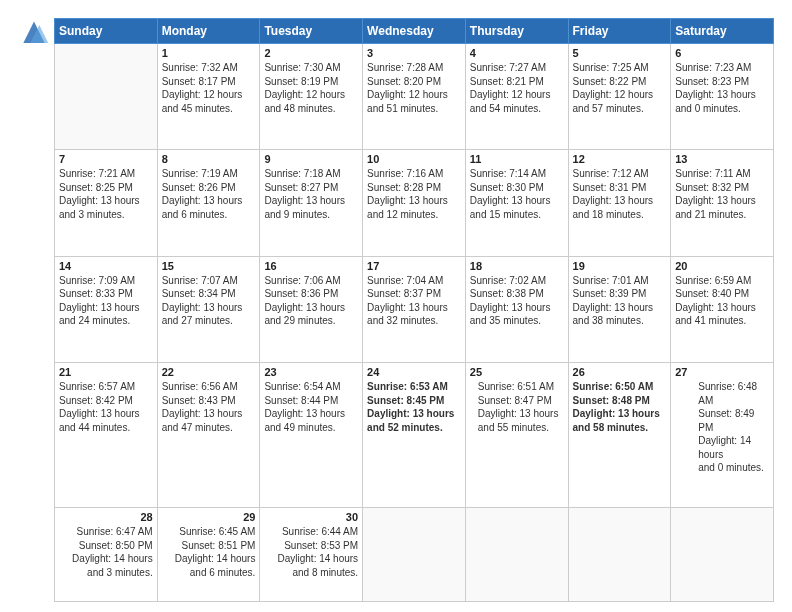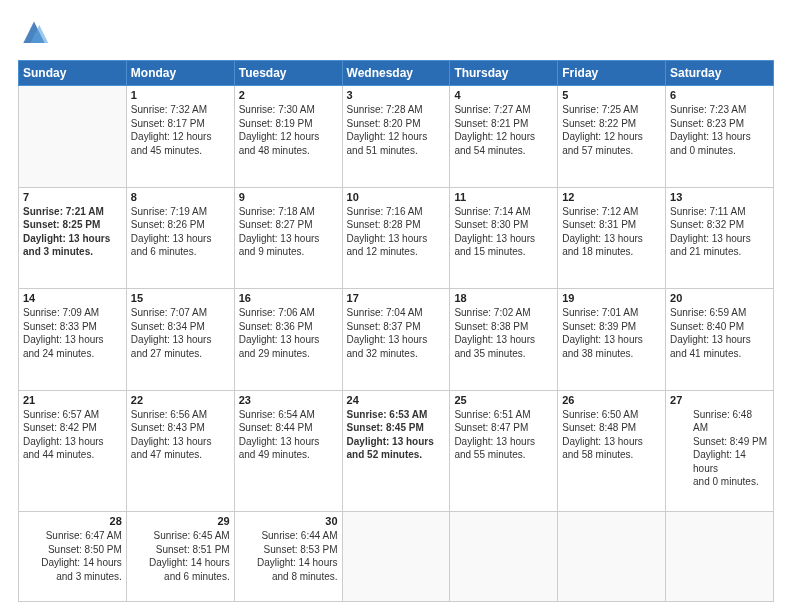--- a/index.html
+++ b/index.html
@@ -8,21 +8,21 @@
       height: 612px;
       font-family: Arial, sans-serif;
       background: #fff;
       overflow: hidden;
     }
     .page {
       width: 792px;
       height: 612px;
       padding: 18px 18px 10px 18px;
       display: flex;
-      flex-direction: column;
+      flex-direction: row;
     }
     .header {
       display: flex;
       justify-content: space-between;
       align-items: flex-start;
       margin-bottom: 10px;
     }
     .logo {
       display: flex;
       align-items: center;
@@ -171,21 +171,21 @@
             <span class="day-num">6</span>
             <div class="day-info" style="white-space: pre-line;">Sunrise: 7:23 AM
 Sunset: 8:23 PM
 Daylight: 13 hours
 and 0 minutes.</div>
           </td>
         </tr>
         <tr>
           <td>
             <span class="day-num">7</span>
-            <div class="day-info" style="white-space: pre-line; font-weight: bold;">Sunrise: 7:21 AM
+            <div class="day-info" style="white-space: pre-line;">Sunrise: 7:21 AM
 Sunset: 8:25 PM
 Daylight: 13 hours
 and 3 minutes.</div>
           </td>
           <td>
             <span class="day-num">8</span>
             <div class="day-info" style="white-space: pre-line;">Sunrise: 7:19 AM
 Sunset: 8:26 PM
 Daylight: 13 hours
 and 6 minutes.</div>
@@ -301,28 +301,28 @@
           </td>
           <td>
             <span class="day-num">24</span>
             <div class="day-info" style="white-space: pre-line; font-weight: bold;">Sunrise: 6:53 AM
 Sunset: 8:45 PM
 Daylight: 13 hours
 and 52 minutes.</div>
           </td>
           <td>
             <span class="day-num">25</span>
-            <div class="day-info" style="white-space: pre-line;">Sunrise: 6:51 AM
+            <div class="day-info" style="white-space: pre-line; margin-left: 8px;">Sunrise: 6:51 AM
 Sunset: 8:47 PM
 Daylight: 13 hours
 and 55 minutes.</div>
           </td>
           <td>
             <span class="day-num">26</span>
-            <div class="day-info" style="white-space: pre-line;">Sunrise: 6:50 AM
+            <div class="day-info" style="white-space: pre-line; font-weight: bold;">Sunrise: 6:50 AM
 Sunset: 8:48 PM
 Daylight: 13 hours
 and 58 minutes.</div>
           </td>
           <td>
             <span class="day-num">27</span>
             <div class="day-info" style="white-space: pre-line; margin-left: 23px;">Sunrise: 6:48 AM
 Sunset: 8:49 PM
 Daylight: 14 hours
 and 0 minutes.</div>

